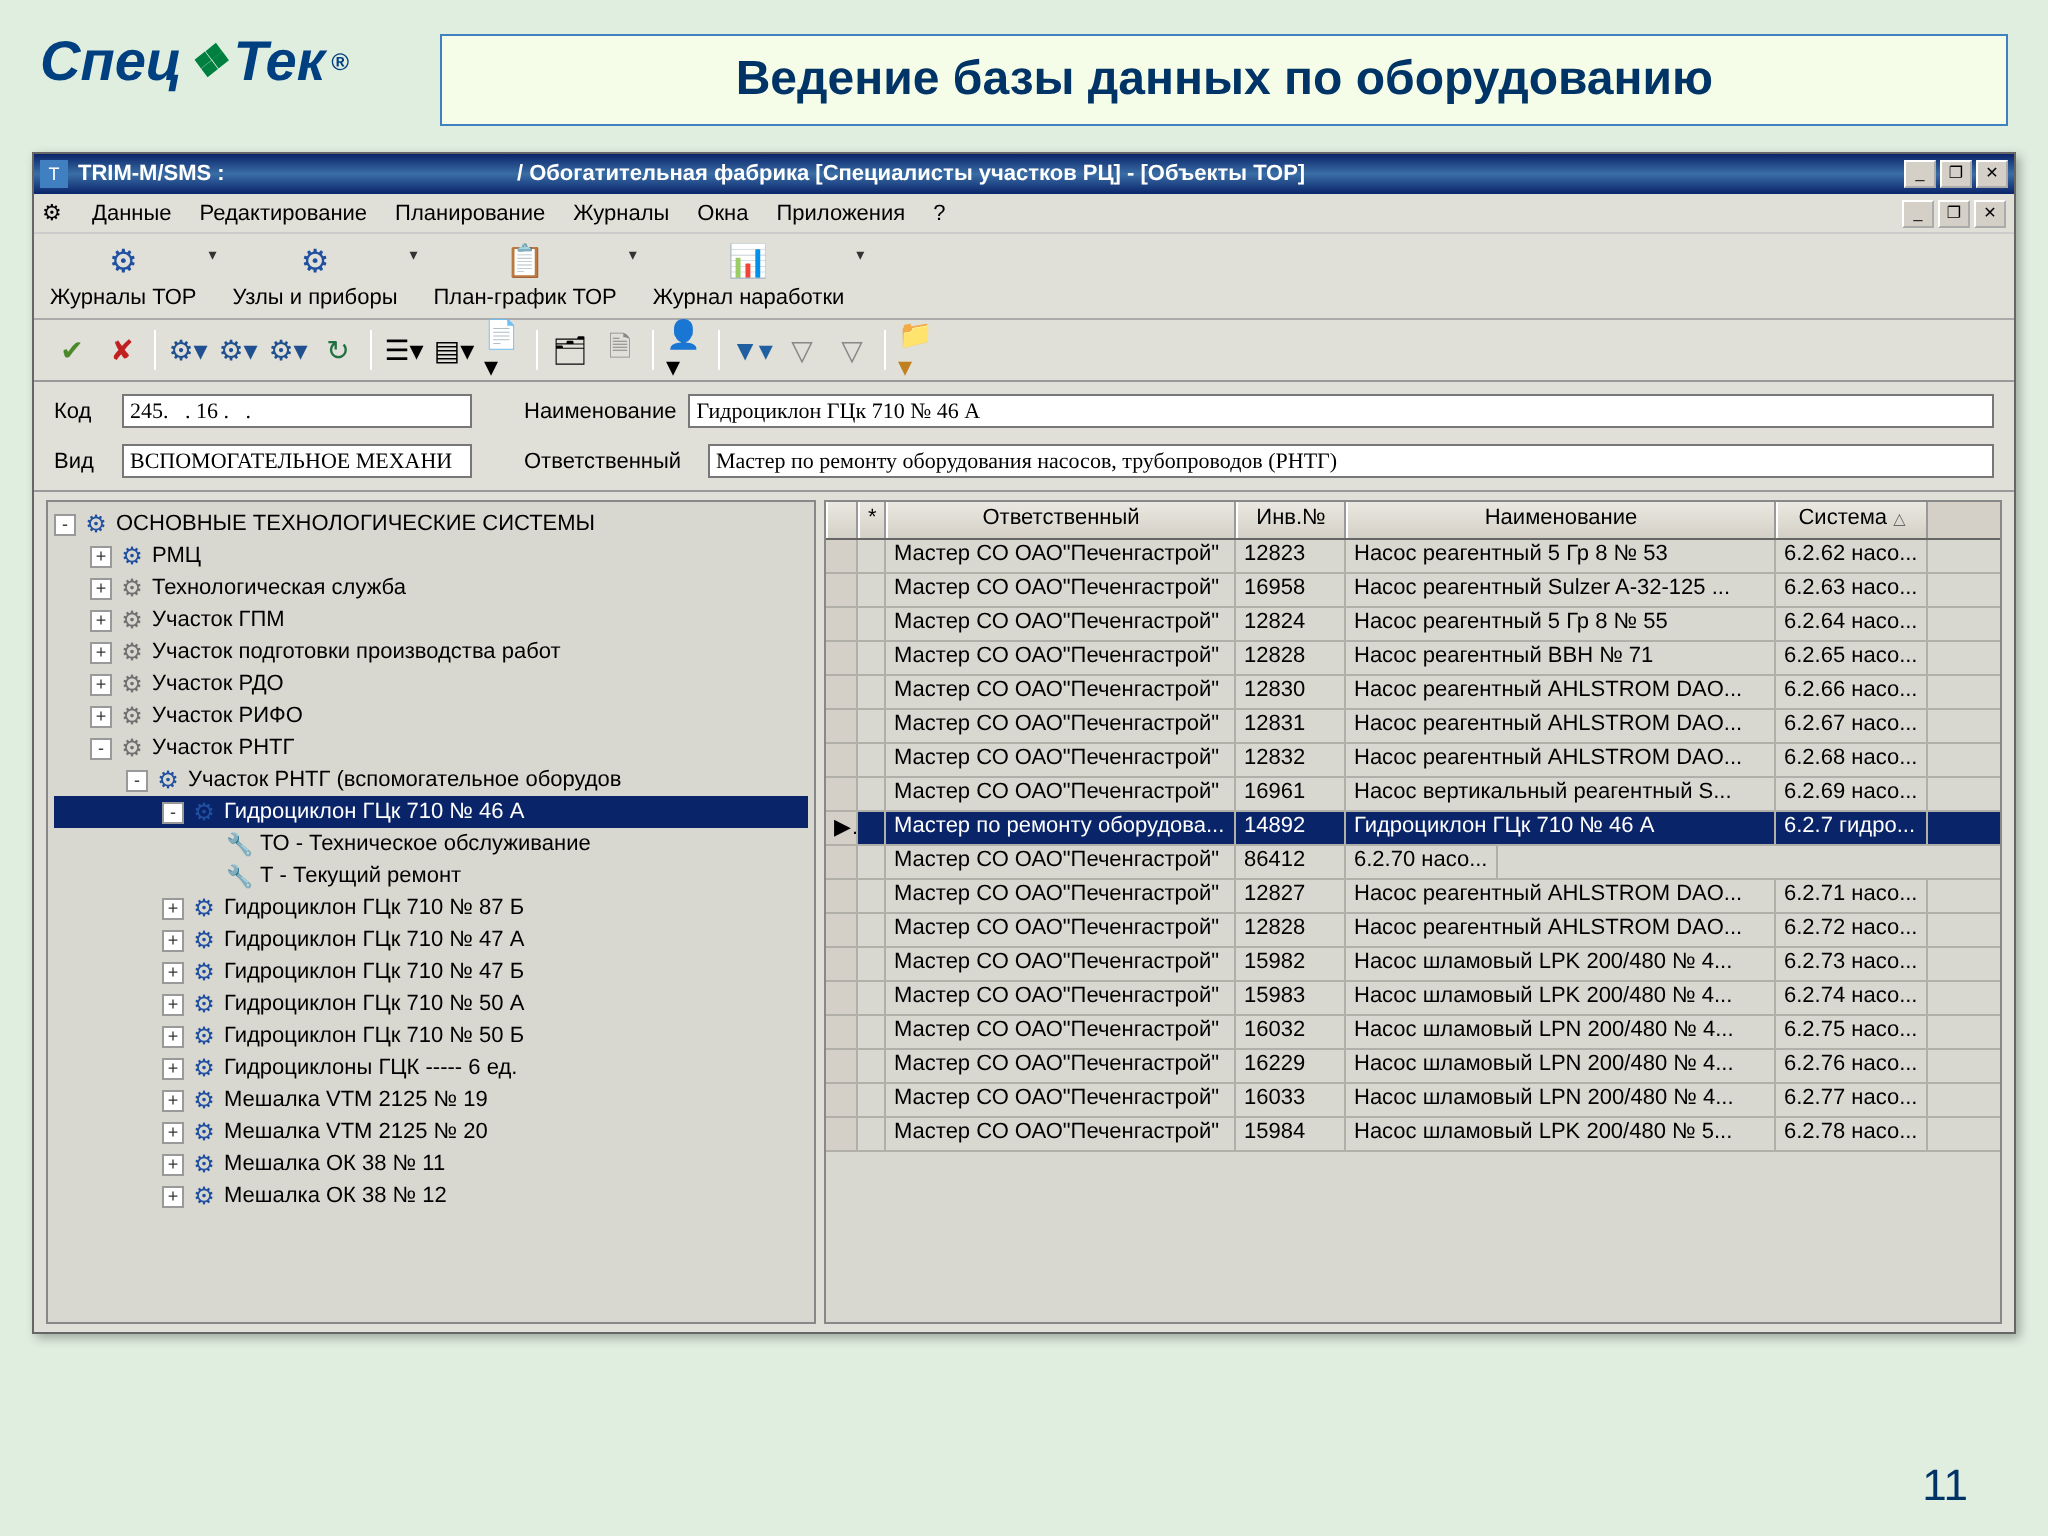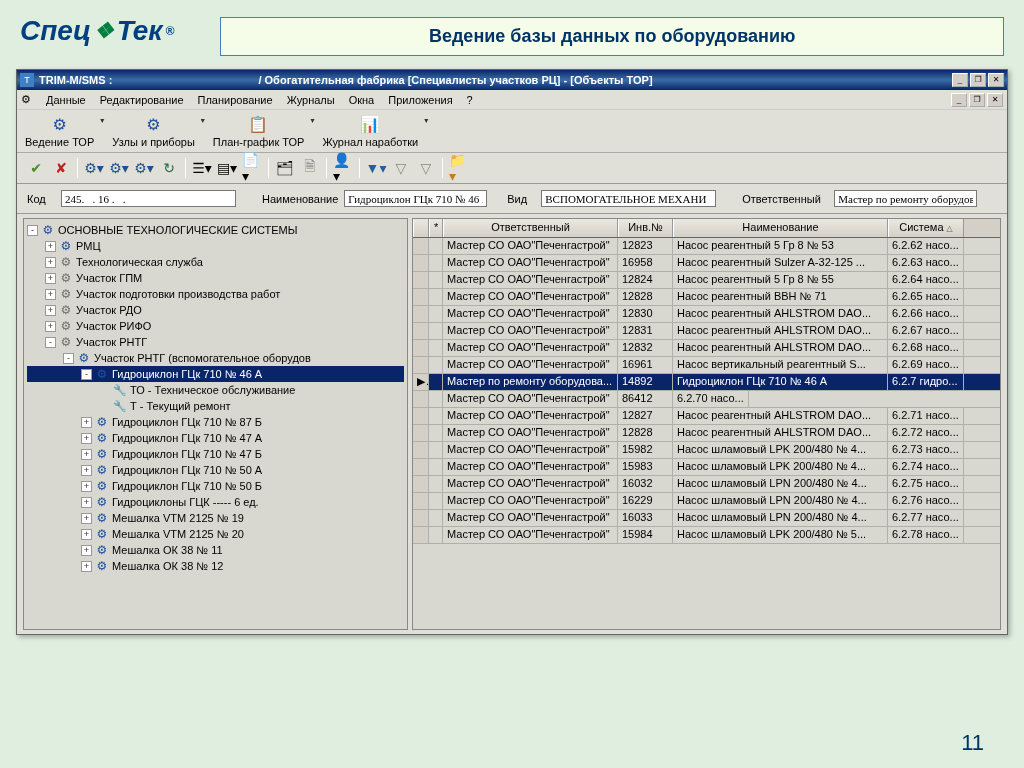--- a/index.html
+++ b/index.html
@@ -1,21 +1,21 @@
 <!DOCTYPE html>
 <html><head>
 <meta charset="utf-8">
 <style>
   * { box-sizing: border-box; margin: 0; padding: 0; font-family: Tahoma, Arial, sans-serif; }
   body { background: #E0EEE0; width: 1024px; height: 768px; overflow: hidden; position: relative; }
   
   .slide-header { display: flex; align-items: flex-start; padding: 15px 20px 8px; gap: 46px; }
   .logo { color: #004080; font-weight: bold; font-size: 28px; font-style: italic; display: flex; align-items: center; gap: 3px; }
   .logo-icon { color: #008040; font-size: 22px; }
-  .slide-title { flex: 1; background: #F5FDE8; border: 1px solid #4080C0; color: #003366; font-size: 18px; font-weight: bold; text-align: center; padding: 8px 20px; margin-top: 2px; }
+  .slide-title { flex: 1; background: #F5FDE8; border: 1px solid #4080C0; color: #003366; font-size: 24px; font-weight: bold; text-align: center; padding: 8px 20px; margin-top: 2px; }
   
   .app-window { margin: 5px 16px 0; border: 1px solid #666; background: #E0DFD8; box-shadow: 2px 2px 5px rgba(0,0,0,0.3); }
   
   .titlebar { background: linear-gradient(180deg, #0A246A 0%, #3A6EA5 50%, #0A246A 100%); color: #fff; display: flex; align-items: center; height: 20px; font-size: 11px; padding: 0 3px; }
   .titlebar .ti { width: 14px; height: 14px; background: #4080C0; margin-right: 5px; color: #fff; font-size: 9px; text-align: center; line-height: 14px; }
   .titlebar .ttext { flex: 1; font-weight: bold; }
   .winbtns { display: flex; gap: 2px; }
   .winbtn { width: 16px; height: 14px; background: #D4D0C8; border: 1px outset #fff; font-size: 8px; text-align: center; line-height: 12px; cursor: pointer; color: #000; }
   
   .menubar { background: #E0DFD8; display: flex; align-items: center; height: 20px; font-size: 11px; padding: 0 4px; border-bottom: 1px solid #ccc; }
@@ -26,21 +26,21 @@
   .toolbar-main { display: flex; align-items: center; padding: 4px 8px; gap: 18px; border-bottom: 1px solid #aaa; }
   .tbm-item { display: flex; flex-direction: column; align-items: center; font-size: 11px; cursor: pointer; gap: 2px; position: relative; }
   .tbm-icon { width: 22px; height: 20px; display: flex; align-items: center; justify-content: center; }
   .gear { color: #2050A0; font-size: 16px; }
   .tbm-item .dd { position: absolute; right: -10px; top: 2px; font-size: 8px; color: #333; }
   
   .toolbar-icons { display: flex; align-items: center; gap: 3px; padding: 4px 8px; border-bottom: 1px solid #999; background: #E0DFD8; }
   .ti-btn { width: 22px; height: 22px; display: flex; align-items: center; justify-content: center; border: 1px solid transparent; cursor: pointer; font-size: 14px; }
   .ti-sep { width: 1px; height: 20px; background: #999; border-right: 1px solid #fff; margin: 0 2px; }
   
-  .filter-bar { padding: 6px 10px; display: flex; gap: 20px; border-bottom: 1px solid #999; }
+  .filter-bar { padding: 6px 10px; display: flex; flex-direction: column; gap: 8px; border-bottom: 1px solid #999; }
   .filter-row { display: flex; align-items: center; gap: 6px; font-size: 11px; }
   .filter-row label { min-width: 28px; }
   .filter-row input { font-size: 11px; padding: 1px 3px; border: 1px solid #777; background: #fff; height: 17px; font-family: Tahoma; }
   
   .main-panes { display: flex; height: 420px; }
   .tree-pane { width: 385px; border: 1px solid #888; margin: 4px 2px 4px 6px; background: #D8D7D0; overflow: auto; }
   .grid-pane { flex: 1; border: 1px solid #888; margin: 4px 6px 4px 2px; background: #D8D7D0; overflow: auto; position: relative; }
   
   .tree { font-size: 11px; padding: 3px; }
   .tree-row { display: flex; align-items: center; height: 16px; white-space: nowrap; cursor: pointer; }
@@ -101,21 +101,21 @@
     <div class="mdi-btns">
       <div class="winbtn">_</div>
       <div class="winbtn">❐</div>
       <div class="winbtn">✕</div>
     </div>
   </div>
 
   <div class="toolbar-main" id="main-toolbar">
       <div class="tbm-item">
         <div class="tbm-icon gear">⚙</div>
-        <span>Ведение ТОР</span>
+        <span>Журналы ТОР</span>
         <span class="dd">▾</span>
       </div>
       <div class="tbm-item">
         <div class="tbm-icon gear">⚙</div>
         <span>Узлы и приборы</span>
         <span class="dd">▾</span>
       </div>
       <div class="tbm-item">
         <div class="tbm-icon gear">📋</div>
         <span>План-график ТОР</span>

